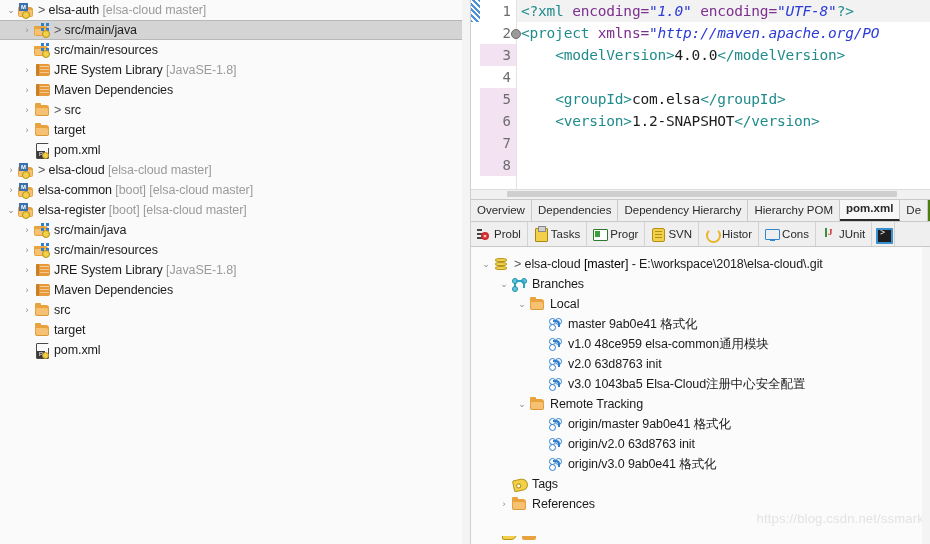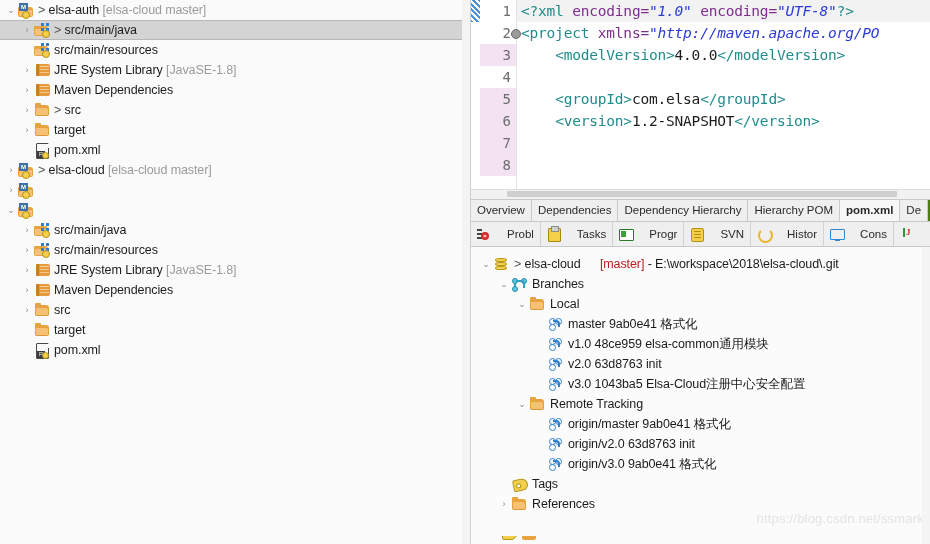--- a/index.html
+++ b/index.html
@@ -114,28 +114,28 @@
     padding-left:4px;letter-spacing:-.2px;}
   .cline.cur{background:#f2f2f2;}
   .tag{color:#218b8b;}
   .pi{color:#218b8b;}
   .attr{color:#7d2f8e;}
   .val{color:#2b3bd6;font-style:italic;}
   .txt{color:#1c1c1c;}
 
   
   .formtabs{display:flex;height:21px;background:#4d7c0f;border-top:1px solid #c9c9c9;
-    border-bottom:1px solid #c9c9c9;align-items:flex-start;overflow:hidden;}
+    border-bottom:1px solid #c9c9c9;align-items:flex-end;overflow:hidden;}
   .ftab{padding:0 6px;font-size:11.5px;line-height:21px;color:#2a2a2a;
     border-right:1px solid #c9c9c9;white-space:nowrap;background:#efefef;}
   .ftab.active{font-weight:bold;background:#f7f7f7;border-bottom:2px solid #2a2a2a;}
 
   
   .viewtabs{display:flex;height:24px;background:#efefef;border-bottom:1px solid #c9c9c9;align-items:stretch;}
-  .vtab{display:flex;align-items:center;gap:16px;padding:0 6px;font-size:11.5px;color:#2a2a2a;
+  .vtab{display:flex;align-items:center;gap:3px;padding:0 6px;font-size:11.5px;color:#2a2a2a;
     border-right:1px solid #d3d3d3;white-space:nowrap;}
   .vtab .vi{width:14px;min-width:14px;height:14px;position:relative;display:inline-block;}
   .vtab.iconly{padding:0 4px;}
 
   .vi-probl{position:absolute;left:0;top:1px;width:12px;height:12px;}
   .vi-probl .bars{position:absolute;left:0;top:1px;width:5px;height:10px;
     background:linear-gradient(#444 0 2px,transparent 2px 4px) repeat-y;background-size:5px 4px;}
   .vi-probl .err{position:absolute;right:0;bottom:0;width:8px;height:8px;border-radius:50%;
     background:#d12b2b;color:#fff;font-size:6px;line-height:8px;text-align:center;font-weight:bold;
     font-family:"Liberation Sans",sans-serif;}
@@ -157,21 +157,21 @@
   .vi-term:after{content:">";position:absolute;left:2px;top:-2px;color:#eaeaea;font-size:8px;
     font-family:"DejaVu Sans Mono",monospace;}
 
   
   .git{flex:1;position:relative;background:#fbfbfb;overflow:hidden;padding-top:7px;}
   .grow{height:20px;line-height:20px;display:flex;align-items:center;white-space:nowrap;}
   .gtw{width:14px;min-width:14px;text-align:center;color:#8a8a8a;font-size:9px;user-select:none;}
   .gtw.none{color:transparent;}
   .gic{width:18px;min-width:18px;height:16px;position:relative;margin-right:3px;display:inline-block;}
   .glbl{font-size:12.5px;color:#1b1b1b;letter-spacing:-.1px;}
-  .glbl .dim{color:#b91c1c;margin-left:16px;}
+  .glbl .dim{color:#000000;}
   .glbl .gt{color:#555;}
 
   .ic-repo{position:absolute;left:2px;top:2px;width:12px;height:12px;}
   .ic-repo i{position:absolute;left:0;width:12px;height:4px;background:#f3cf4a;border:1px solid #b5971a;
     border-radius:50%/60%;box-sizing:border-box;}
   .ic-repo i:nth-child(1){top:0;}
   .ic-repo i:nth-child(2){top:4px;}
   .ic-repo i:nth-child(3){top:8px;}
 
   .ic-branchroot{position:absolute;left:2px;top:2px;width:13px;height:13px;}
@@ -312,31 +312,33 @@
         <div class="row">
           <span style="display:inline-block;width:4px"></span>
           <span class="twisty">›</span>
           <span class="ico">
             <span class="ic-proj">
               <span class="f"></span>
               <span class="m">M</span>
               <span class="s"></span>
             </span>
           </span>
+          <span class="lbl"><span class="gt"></span>elsa-common<span class="dim"> [boot] [elsa-cloud master]</span></span>
         </div>
         <div class="row">
           <span style="display:inline-block;width:4px"></span>
           <span class="twisty">⌄</span>
           <span class="ico">
             <span class="ic-proj">
               <span class="f"></span>
               <span class="m">M</span>
               <span class="s"></span>
             </span>
           </span>
+          <span class="lbl"><span class="gt"></span>elsa-register<span class="dim"> [boot] [elsa-cloud master]</span></span>
         </div>
         <div class="row">
           <span style="display:inline-block;width:20px"></span>
           <span class="twisty">›</span>
           <span class="ico">
             <span class="ic-pkgsrc">
               <span class="f"></span>
               <span class="g"></span>
               <span class="s"></span>
             </span>

